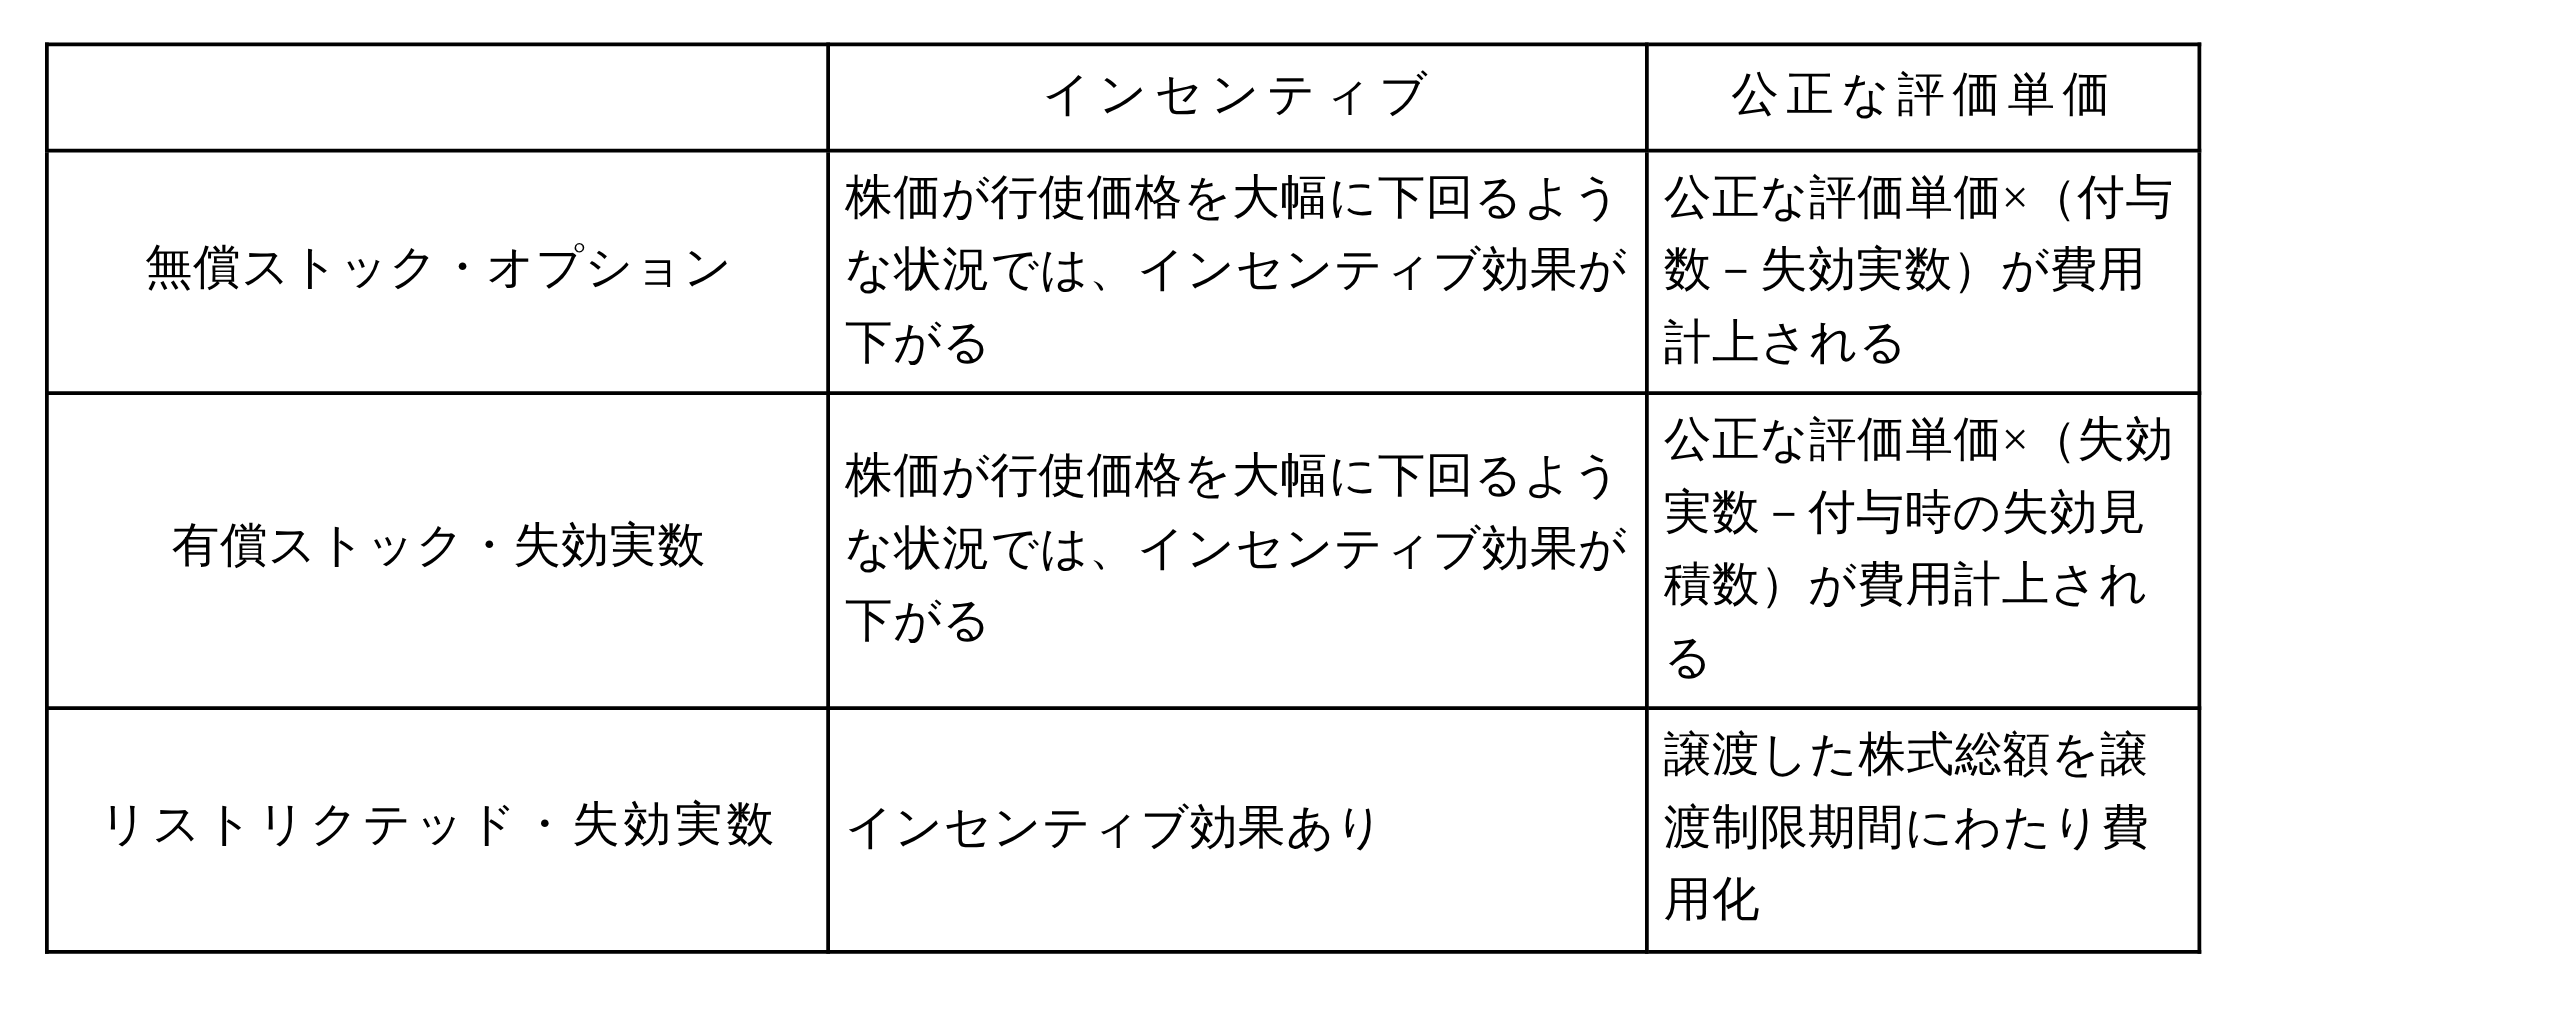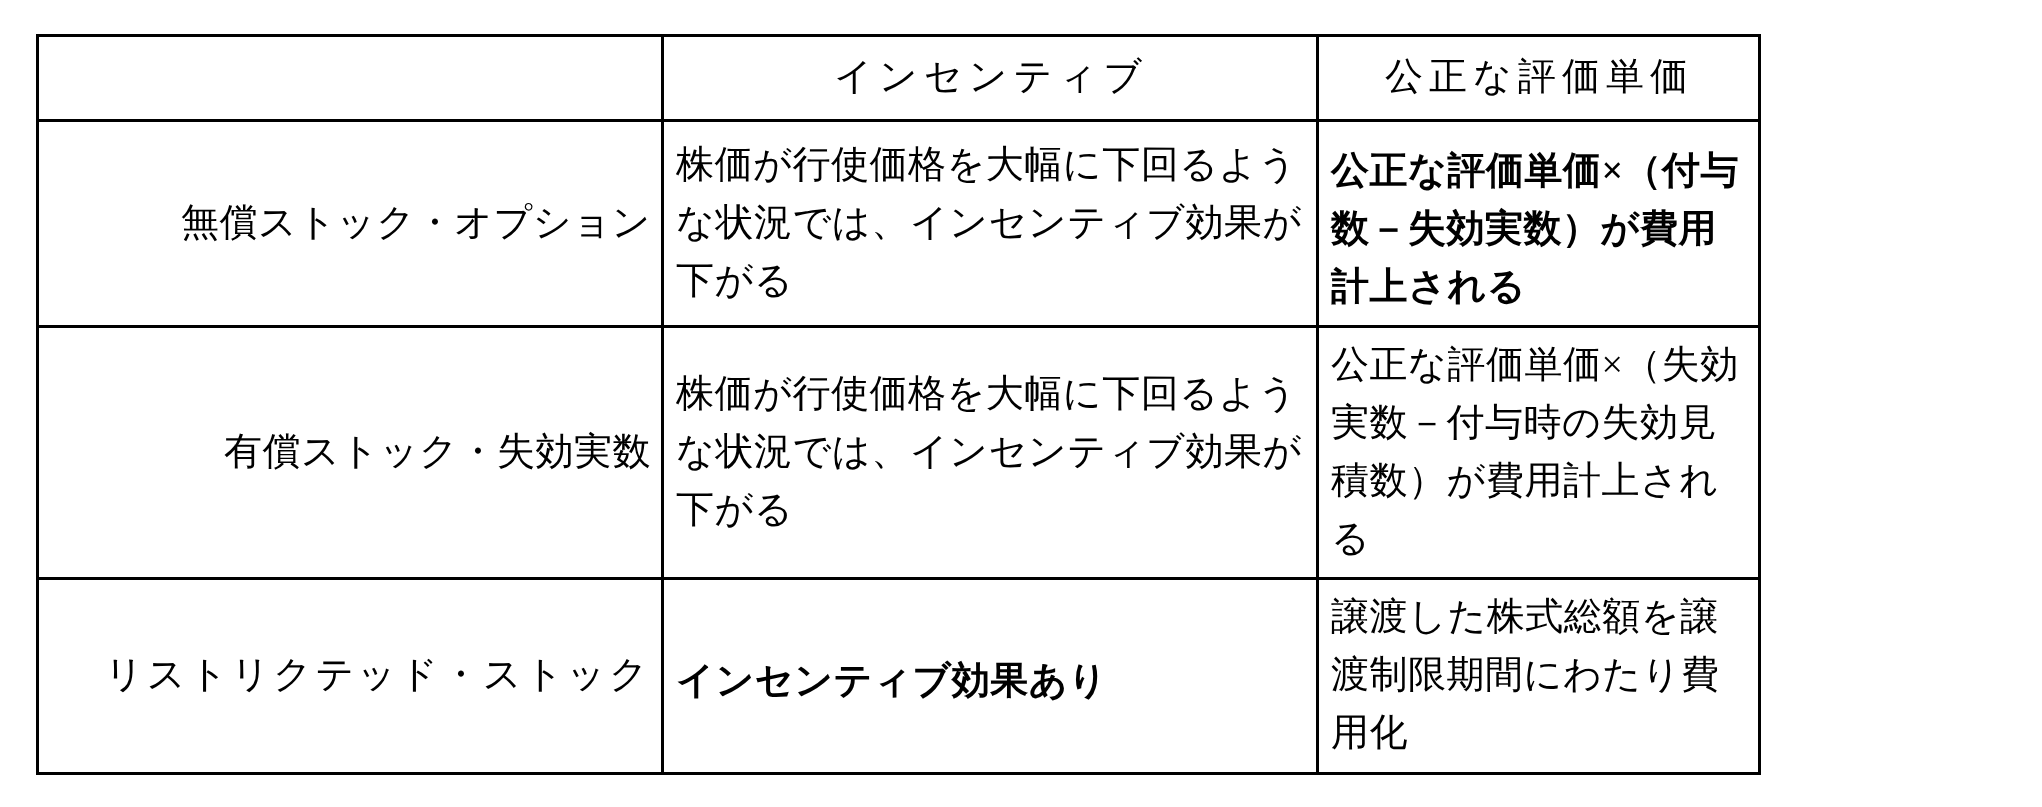--- a/index.html
+++ b/index.html
@@ -54,36 +54,36 @@
     padding-bottom: 6px;
     letter-spacing: 6px;
   }
   tr.header-row td.empty-cell {
     letter-spacing: normal;
   }
   
   td.label-cell {
     letter-spacing: 7.5px;
     white-space: nowrap;
-    text-align: right;
+    text-align: center;
     padding-left: 14px;
     padding-right: 4px;
+    font-family: Liberation Mono, monospace;
   }
   td.label-cell.tight {
     letter-spacing: 3.2px;
   }
   td.body-cell {
     vertical-align: top;
     letter-spacing: 0.8px;
     padding-top: 10px;
   }
   td.body-cell.mid {
     vertical-align: middle;
-    padding-top: 20px;
-    font-weight: bold;
+    padding-top: 8px;
   }
 </style>
 </head>
 <body>
 
 <div class="page">
   <div class="table-wrap">
     <table class="doc-table">
       <colgroup>
         <col class="c0">
@@ -103,20 +103,20 @@
           <td class="body-cell mid">公正な評価単価×（付与数－失効実数）が費用計上される</td>
         </tr>
 
         <tr>
           <td class="label-cell">有償ストック・失効実数</td>
           <td class="body-cell">株価が行使価格を大幅に下回るような状況では、インセンティブ効果が下がる</td>
           <td class="body-cell">公正な評価単価×（失効実数－付与時の失効見積数）が費用計上される</td>
         </tr>
 
         <tr>
-          <td class="label-cell tight">リストリクテッド・ストック</td>
+          <td class="label-cell tight">リストリクテッド・失効実数</td>
           <td class="body-cell mid">インセンティブ効果あり</td>
           <td class="body-cell">譲渡した株式総額を譲渡制限期間にわたり費用化</td>
         </tr>
       </tbody>
     </table>
   </div>
 </div>
 
 </body></html>

